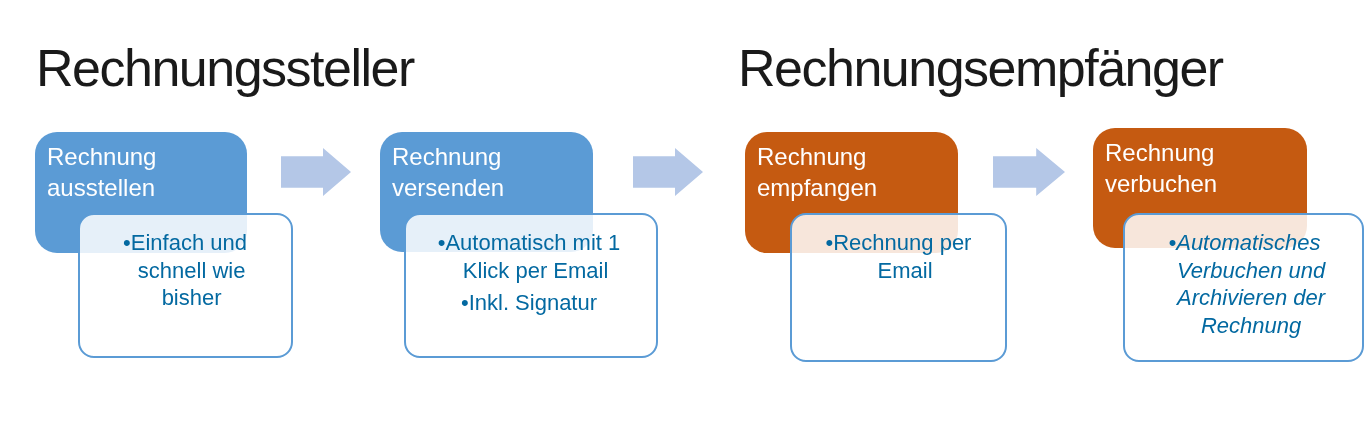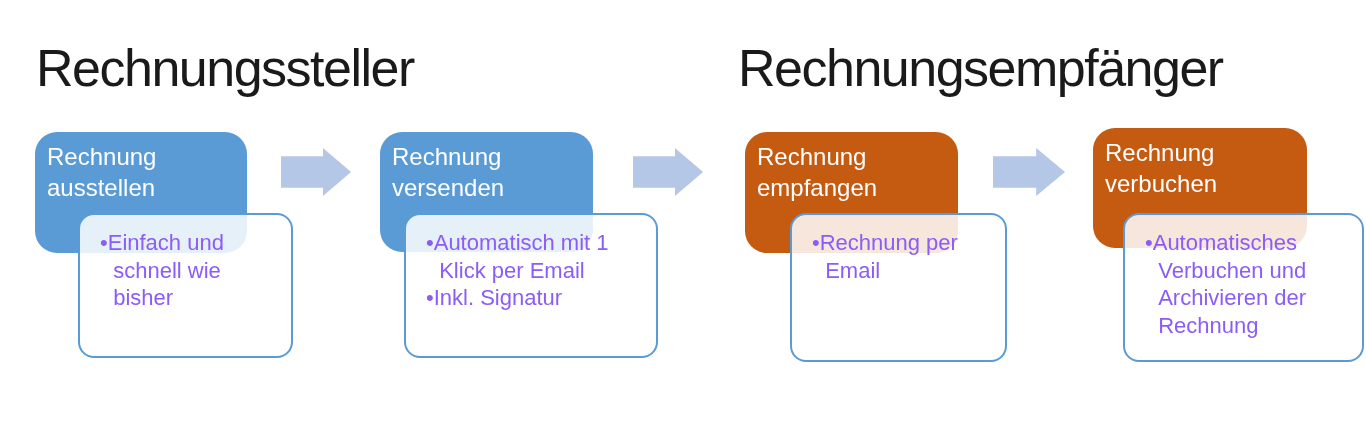--- a/index.html
+++ b/index.html
@@ -18,44 +18,44 @@
     position:absolute; border-radius:22px; color:#ffffff;
     font-size:24px; line-height:1.3; padding:9px 12px;
     box-sizing:border-box; z-index:1;
   }
   .step-blue   { background:#5B9BD5; }
   .step-orange { background:#C55A11; }
 
   .sub-box {
     position:absolute; background:rgba(255,255,255,0.85);
     border:2px solid #5B9BD5; border-radius:16px; box-sizing:border-box;
-    z-index:2; font-size:22px; line-height:1.25; color:#8b5cf6;
+    z-index:2; font-size:22px; line-height:1.25; color:#0369a1;text-align:center;
   }
   .bullet { padding-left:0.6em; text-indent:-0.6em; }
-  .bullet + .bullet { }
+  .bullet + .bullet { margin-top:5px; }
 
   .arrow {
     position:absolute; background:#B4C7E7; z-index:0;
     clip-path: polygon(0 17%, 60% 17%, 60% 0, 100% 50%, 60% 100%, 60% 83%, 0 83%);
   }
 
   #box1 { left:35px;   top:132px; width:212px; height:121px; }
   #sub1 { left:78px;   top:213px; width:215px; height:145px; padding:14px 21px 14px 20px; }
   #arr1 { left:281px;  top:148px; width:70px;  height:48px; }
 
   #box2 { left:380px;  top:132px; width:213px; height:120px; }
   #sub2 { left:404px;  top:213px; width:254px; height:145px; padding:14px 24px 9px 20px; }
   #arr2 { left:633px;  top:148px; width:70px;  height:48px; }
 
   #box3 { left:745px;  top:132px; width:213px; height:121px; }
   #sub3 { left:790px;  top:213px; width:217px; height:149px; padding:14px 20px; }
   #arr3 { left:993px;  top:148px; width:72px;  height:48px; }
 
   #box4 { left:1093px; top:128px; width:214px; height:120px; }
-  #sub4 { left:1123px; top:213px; width:241px; height:149px; padding:14px 18px 14px 20px; }
+  #sub4 { left:1123px; top:213px; width:241px; height:149px; padding:14px 18px 14px 20px;font-style:italic; }
 </style>
 </head>
 <body>
 
 <div class="canvas">
 
   <div class="heading" id="heading-left">Rechnungssteller</div>
 
   <div class="heading" id="heading-right">Rechnungsempfänger</div>
 

